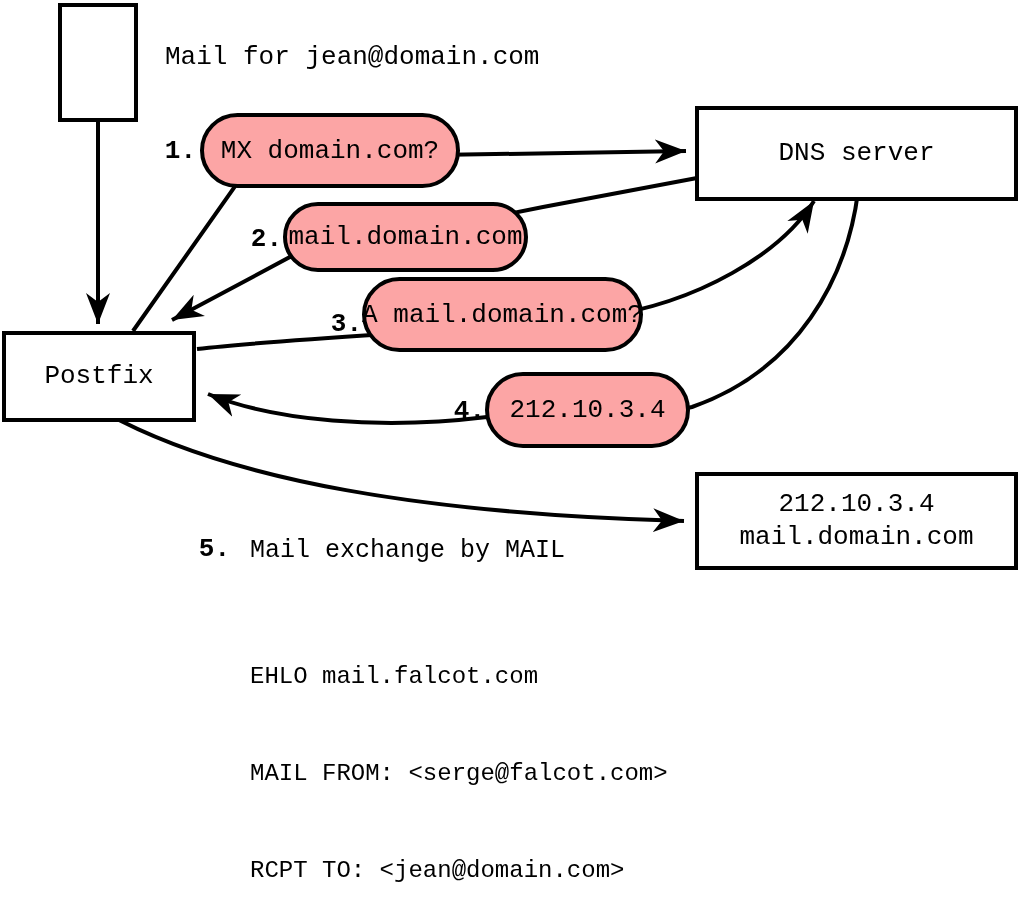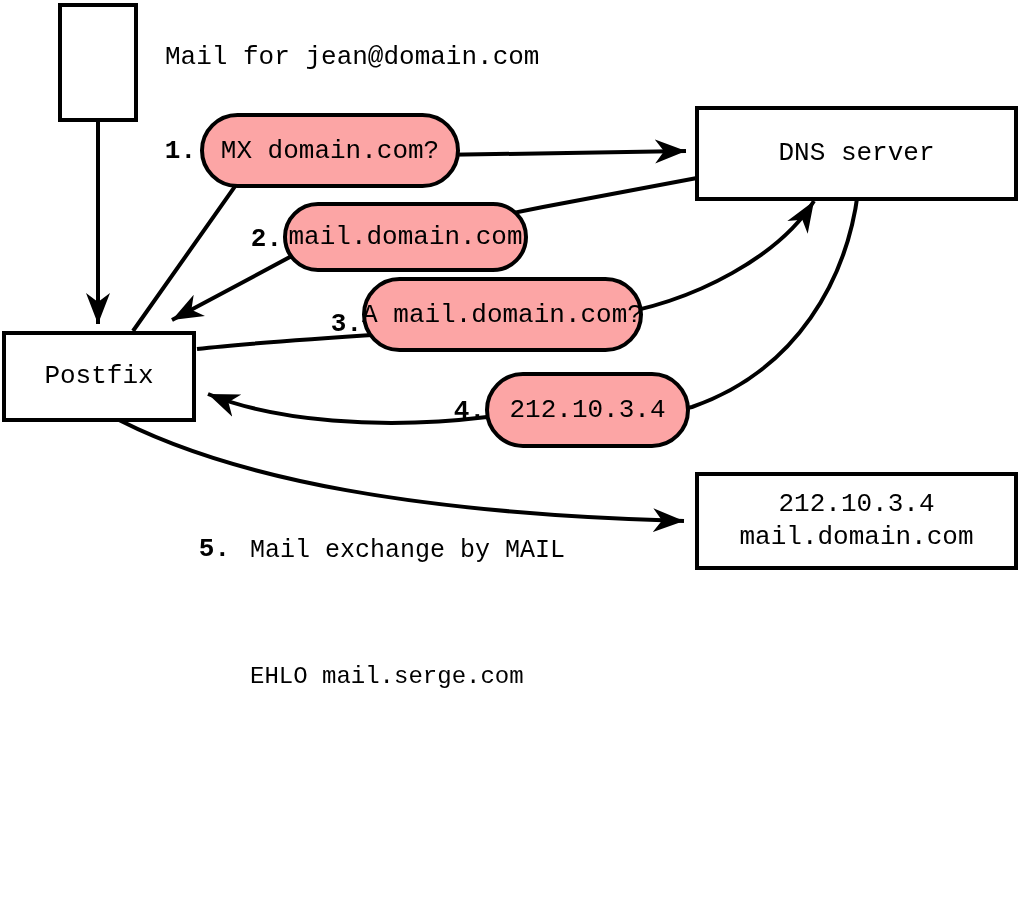--- a/index.html
+++ b/index.html
@@ -85,21 +85,23 @@
   <div class="num n3">3.</div>
   <div class="pill p3">A mail.domain.com?</div>
 
   <div class="num n4">4.</div>
   <div class="pill p4">212.10.3.4</div>
 
   <div class="num n5">5.</div>
   <div class="step5-label">Mail exchange by MAIL</div>
 
   <div class="smtp">
-    <div>EHLO mail.serge.com</div>
+    <div>EHLO mail.falcot.com</div>
+    <div>MAIL FROM: &lt;serge@falcot.com&gt;</div>
+    <div>RCPT TO: &lt;jean@domain.com&gt;</div>
     
     
     
     
     
     
     
   </div>
 
 </div>

